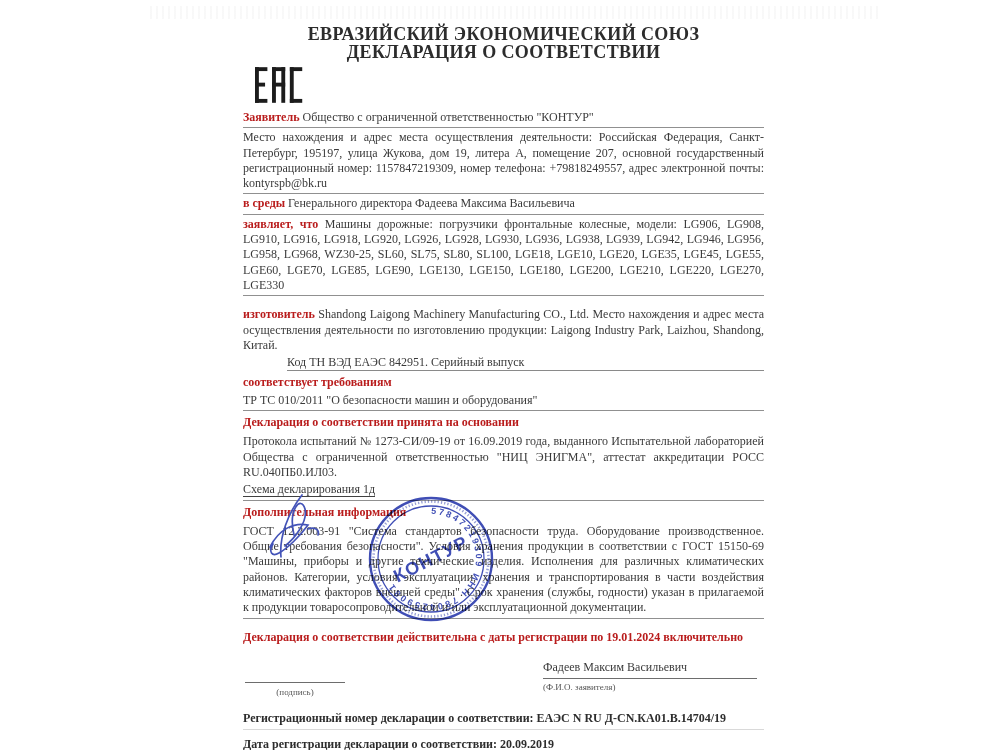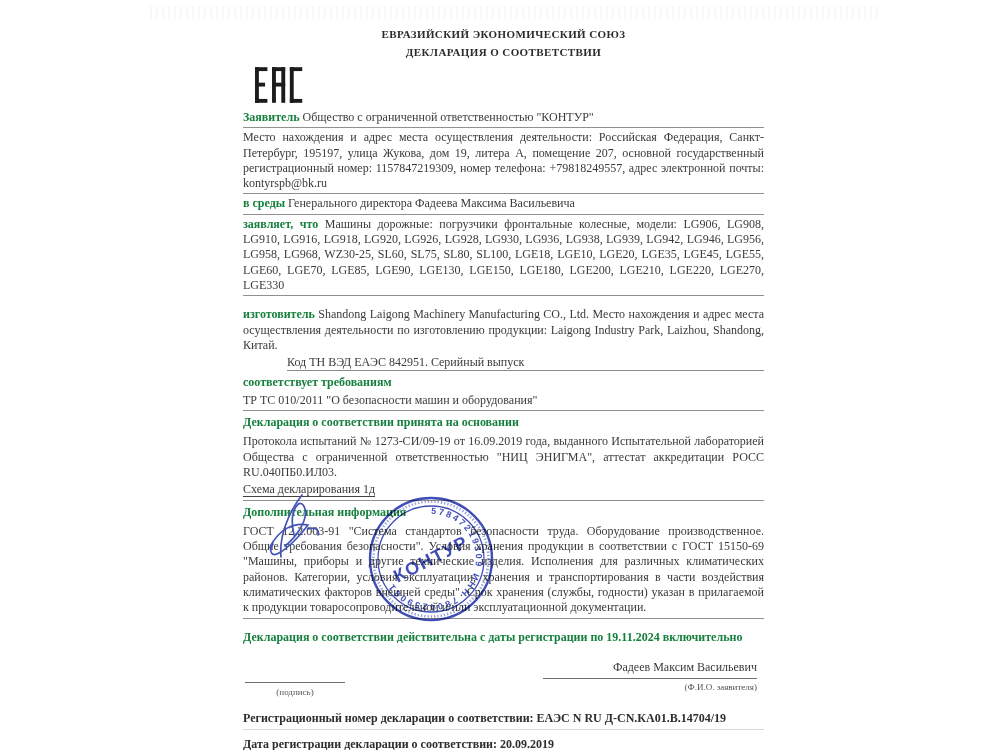--- a/index.html
+++ b/index.html
@@ -9,36 +9,36 @@
   }
   .scan-noise {
     position:absolute; left:150px; top:6px; width:730px; height:13px;
     background:repeating-linear-gradient(90deg, rgba(70,70,70,0.05) 0 2px, transparent 2px 6px);
     opacity:.7;
   }
   .content {
     position:absolute; left:243px; top:26px; width:521px;
     font-size:12px; line-height:15.3px;
   }
-  .title { text-align:center; font-weight:bold; font-size:11px; line-height:17.5px;
+  .title { text-align:center; font-weight:bold; font-size:18px; line-height:17.5px;
            letter-spacing:.4px; color:#2c2c2c; }
   .eac { display:block; margin:3px 0 0 12px; }
   p { margin:0; }
-  b { color:#15803d; }
+  b { color:#b91c1c; }
   .row { padding-top:2px; }
   .rule { border-bottom:1px solid #909090; padding-bottom:2px; }
   .rule-faint { border-bottom:1px solid #d9d9d9; padding-bottom:3px; }
   .just { text-align:justify; }
   .baseline-rule { border-bottom:1px solid #8a8a8a;margin-left:44px; }
   .mt2{margin-top:2px}.mt3{margin-top:9px}.mt5{margin-top:5px}.mt8{margin-top:0}
   .sig-area { position:relative; height:60px; margin-top:4px; }
   .sig-line { position:absolute; left:2px; top:33px; width:100px; border-top:1px solid #6d6d6d; }
   .sig-caption { position:absolute; left:2px; top:36px; width:100px; text-align:center;
                  font-size:9px; color:#555; }
-  .name-block { position:absolute; left:300px; top:11px; width:214px; text-align:right; }
+  .name-block { position:absolute; left:300px; top:11px; width:214px; text-align:left; }
   .name-line { border-bottom:1px solid #6d6d6d; padding-bottom:3px; font-size:12px; }
   .name-caption { font-size:9px; color:#555; padding-top:1px; }
   .signature-svg { position:absolute; left:248px; top:489px; }
   .stamp-svg { position:absolute; left:366px; top:494px; mix-blend-mode:multiply; opacity:.92; }
   .reg-row { font-weight:bold; color:#2d2d2d; }
 </style>
 </head>
 <body>
 
 <div class="page">
@@ -108,21 +108,21 @@
       <span style="border-bottom:1px solid #404040;">Схема декларирования 1д</span>
     </p>
 
     <p class="row mt2">
       <b>Дополнительная информация</b>
     </p>
 
     <p class="row rule just mt2">ГОСТ 12.2.003-91 "Система стандартов безопасности труда. Оборудование производственное. Общие требования безопасности". Условия хранения продукции в соответствии с ГОСТ 15150-69 "Машины, приборы и другие технические изделия. Исполнения для различных климатических районов. Категории, условия эксплуатации, хранения и транспортирования в части воздействия климатических факторов внешней среды". Срок хранения (службы, годности) указан в прилагаемой к продукции товаросопроводительной и/или эксплуатационной документации.</p>
 
     <p class="row mt3">
-      <b>Декларация о соответствии действительна с даты регистрации по 19.11.2024 включительно</b>
+      <b>Декларация о соответствии действительна с даты регистрации по 19.01.2024 включительно</b>
     </p>
 
     <div class="sig-area">
       <div class="sig-line"></div>
       <div class="sig-caption">(подпись)</div>
       <div class="name-block">
         <div class="name-line">Фадеев Максим Васильевич</div>
         <div class="name-caption">(Ф.И.О. заявителя)</div>
       </div>
     </div>

